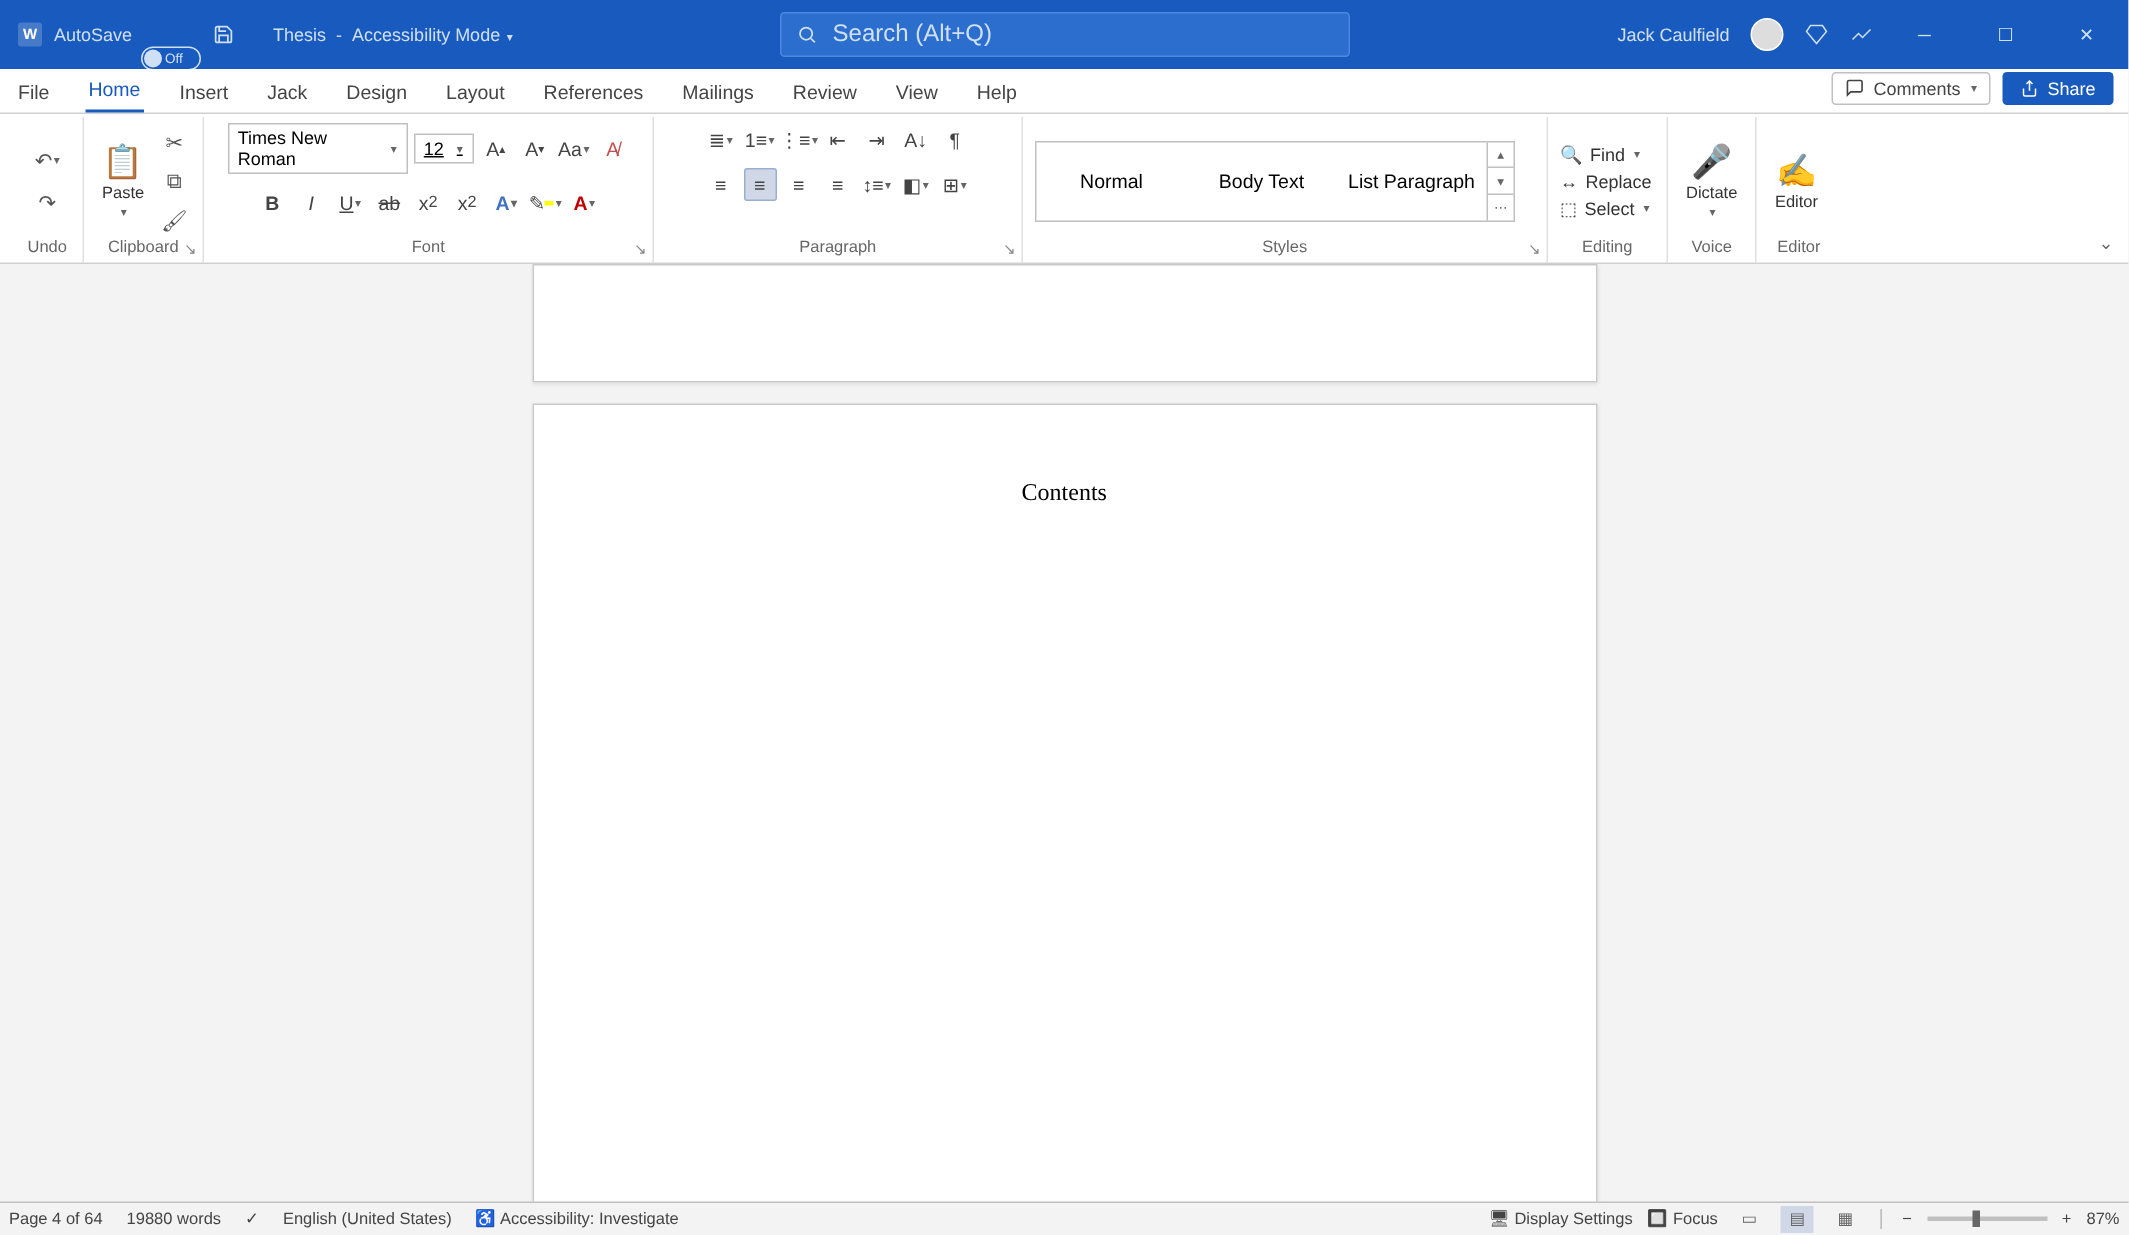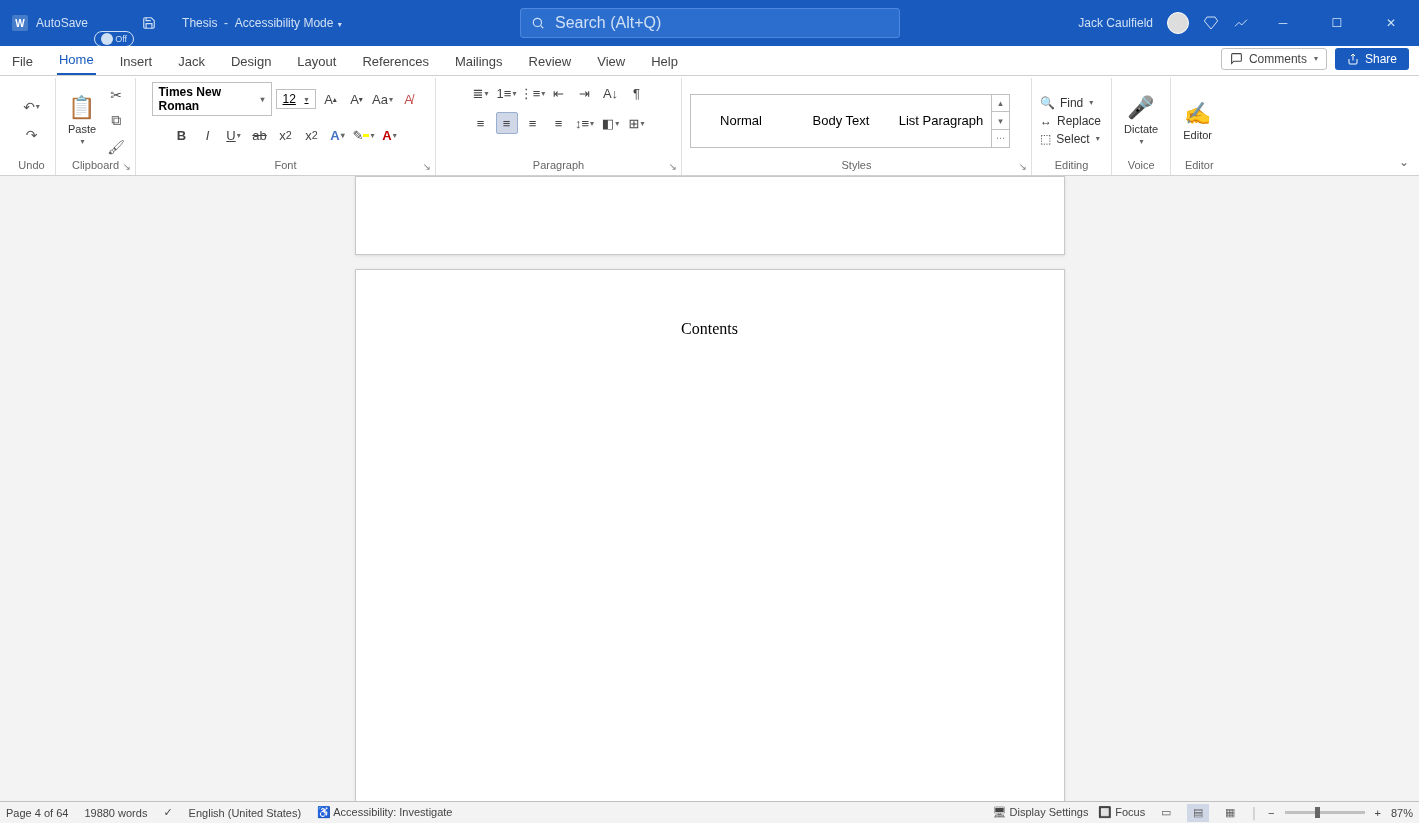--- a/index.html
+++ b/index.html
@@ -3,21 +3,21 @@
 <meta charset="utf-8">
 <style>
 * { margin: 0; padding: 0; box-sizing: border-box; font-family: "Segoe UI", sans-serif; }
 body { background: #f3f3f3; width: 1419px; height: 823px; overflow: hidden; display: flex; flex-direction: column; }
 
 
 .title-bar { background: #185abd; height: 46px; display: flex; align-items: center; color: #fff; font-size: 12px; }
 .title-left { display: flex; align-items: center; gap: 8px; padding-left: 12px; }
 .app-icon { width: 16px; height: 16px; background: #fff3; border-radius: 2px; display:flex;align-items:center;justify-content:center;font-size:10px;font-weight:bold; }
 .autosave { display: flex; align-items: center; gap: 6px; color: #cfe0f5; }
-.autosave-toggle { width: 40px; height: 16px; border: 1px solid #cfe0f5; border-radius: 8px; display: flex; align-items: center; padding:1px; justify-content:center; font-size:9px; color:#cfe0f5; gap:2px;margin-top:32px;}
+.autosave-toggle { width: 40px; height: 16px; border: 1px solid #cfe0f5; border-radius: 8px; display: flex; align-items: center; padding:1px; justify-content:flex-start; font-size:9px; color:#cfe0f5; gap:2px;margin-top:32px;}
 .autosave-knob { width: 12px; height: 12px; background: #cfe0f5; border-radius: 50%; }
 .save-icon { color: #cfe0f5; font-size: 14px; }
 .doc-title { color: #cfe0f5; margin-left: 18px; font-size: 12px; }
 .search-box { margin: 0 auto; width: 380px; height: 30px; background: #2b6ece; border: 1px solid #4d88e0; border-radius: 3px; display: flex; align-items: center; padding: 0 10px; color: #cfe0f5; gap: 10px; font-size: 16px; }
 .title-right { display: flex; align-items: center; gap: 14px; padding-right: 8px; color: #cfe0f5; }
 .avatar { width: 22px; height: 22px; border-radius: 50%; background: #ddd; border: 1px solid #fff; }
 .win-btn { width: 40px; height: 46px; display:flex; align-items:center; justify-content:center; color:#cfe0f5; font-size:12px; }
 
 
 .tabs-row { background: #fff; height: 30px; display: flex; align-items: flex-end; padding: 0 10px; border-bottom: 1px solid #d0d0d0; font-size: 13px; color: #444; justify-content: space-between; }
@@ -179,21 +179,21 @@
         <span class="small-btn">🖌</span>
       </div>
     </div>
     <div class="group-label">Clipboard</div>
     <span class="launcher">↘</span>
   </div>
 
   <div class="ribbon-group" style="min-width:300px;">
     <div class="group-body two-rows">
       <div class="font-row">
-        <div class="font-box" style="width:120px;font-weight:bold;">
+        <div class="font-box" style="width:120px;">
             <span>Times New Roman</span>
             <span class="caret" style="margin-left:auto;">▾</span>
           </div>
         <div class="font-box" style="width:40px;text-decoration:underline;">
             <span>12</span>
             <span class="caret" style="margin-left:auto;">▾</span>
           </div>
         <span class="icon-btn">A<sup style="font-size:8px;">▴</sup></span>
         <span class="icon-btn">A<sub style="font-size:8px;">▾</sub></span>
         <span class="icon-btn">Aa<span class="caret">▾</span></span>

